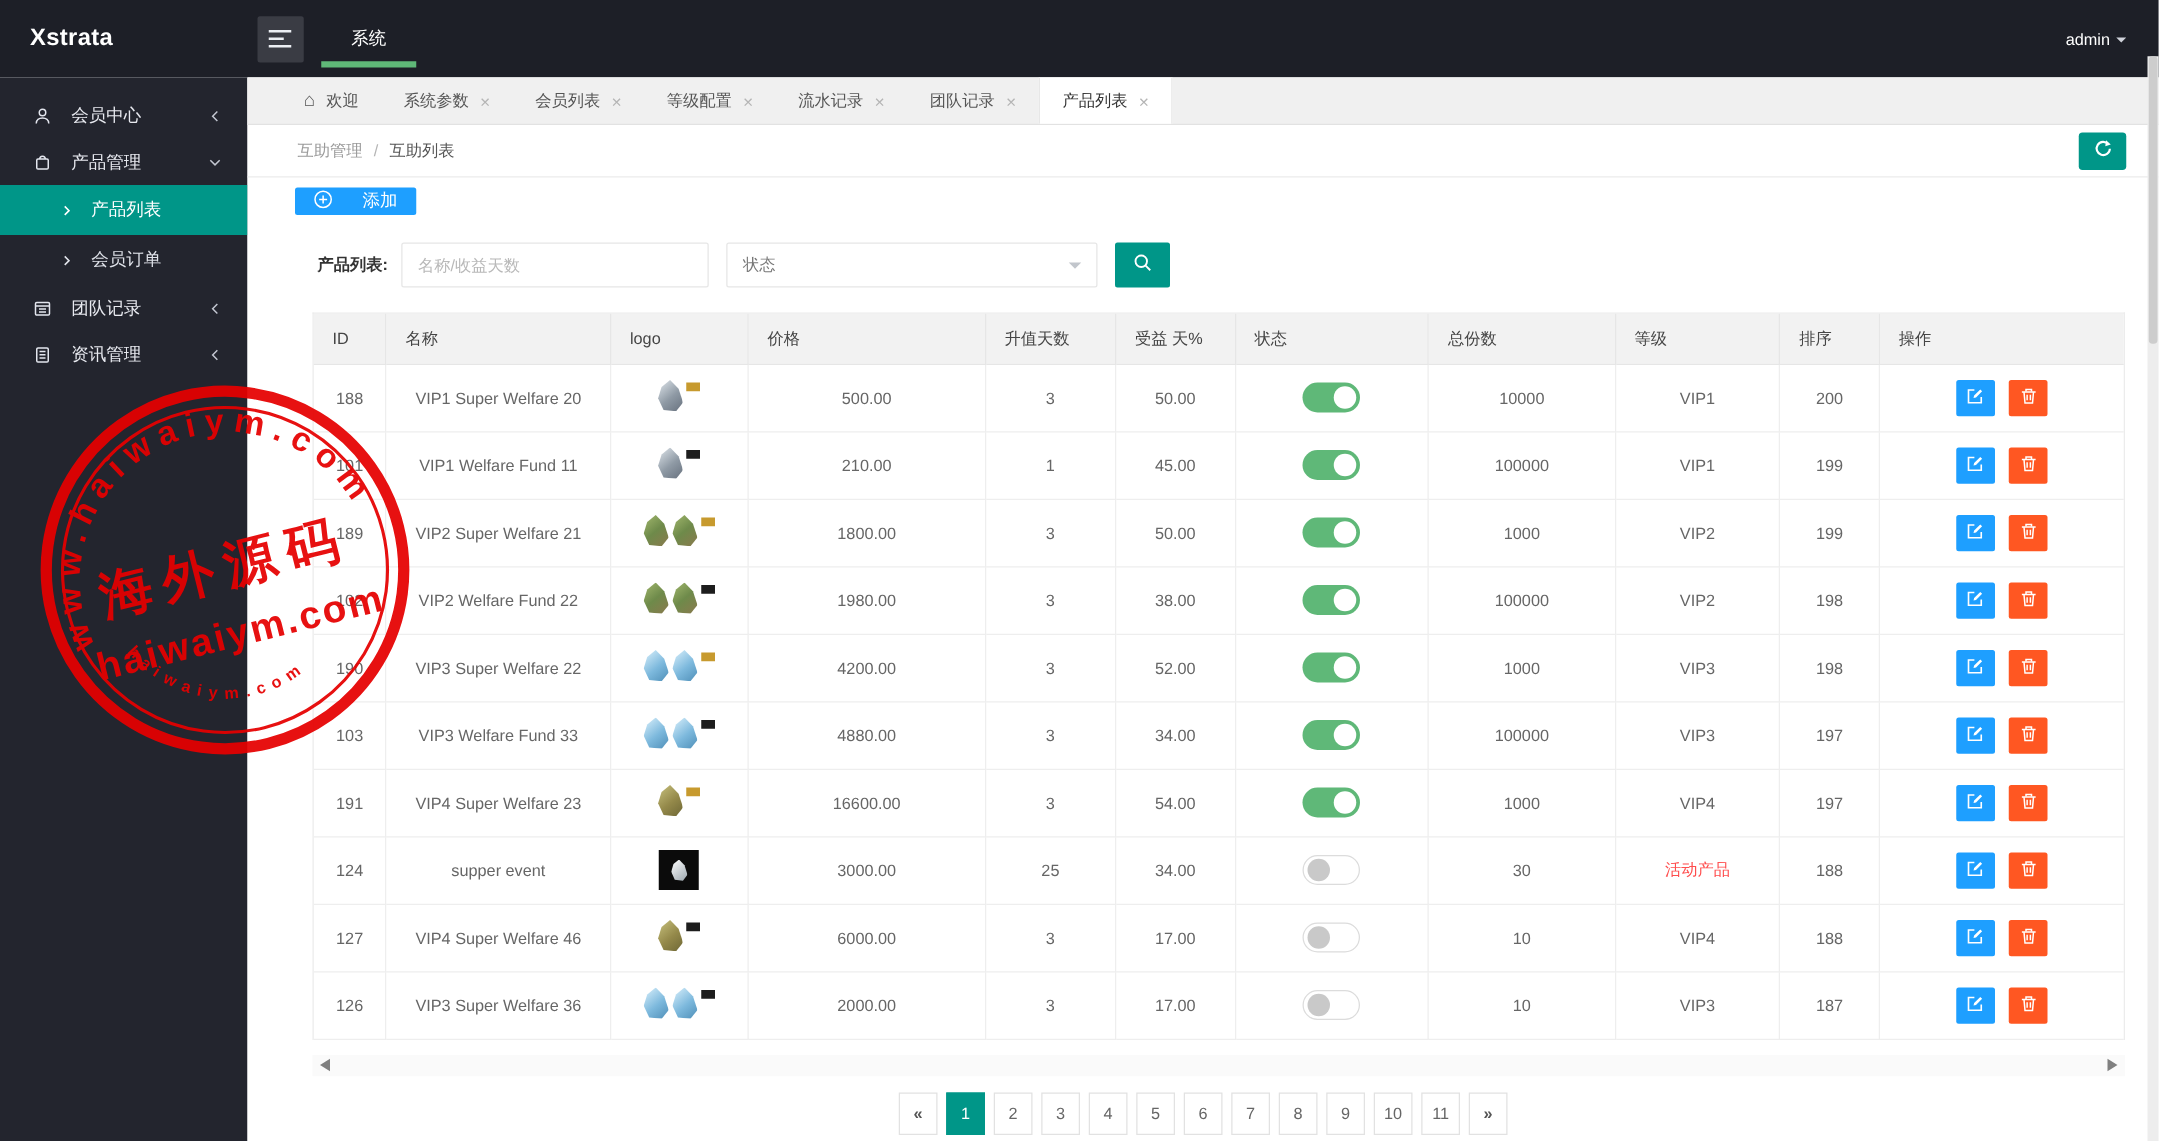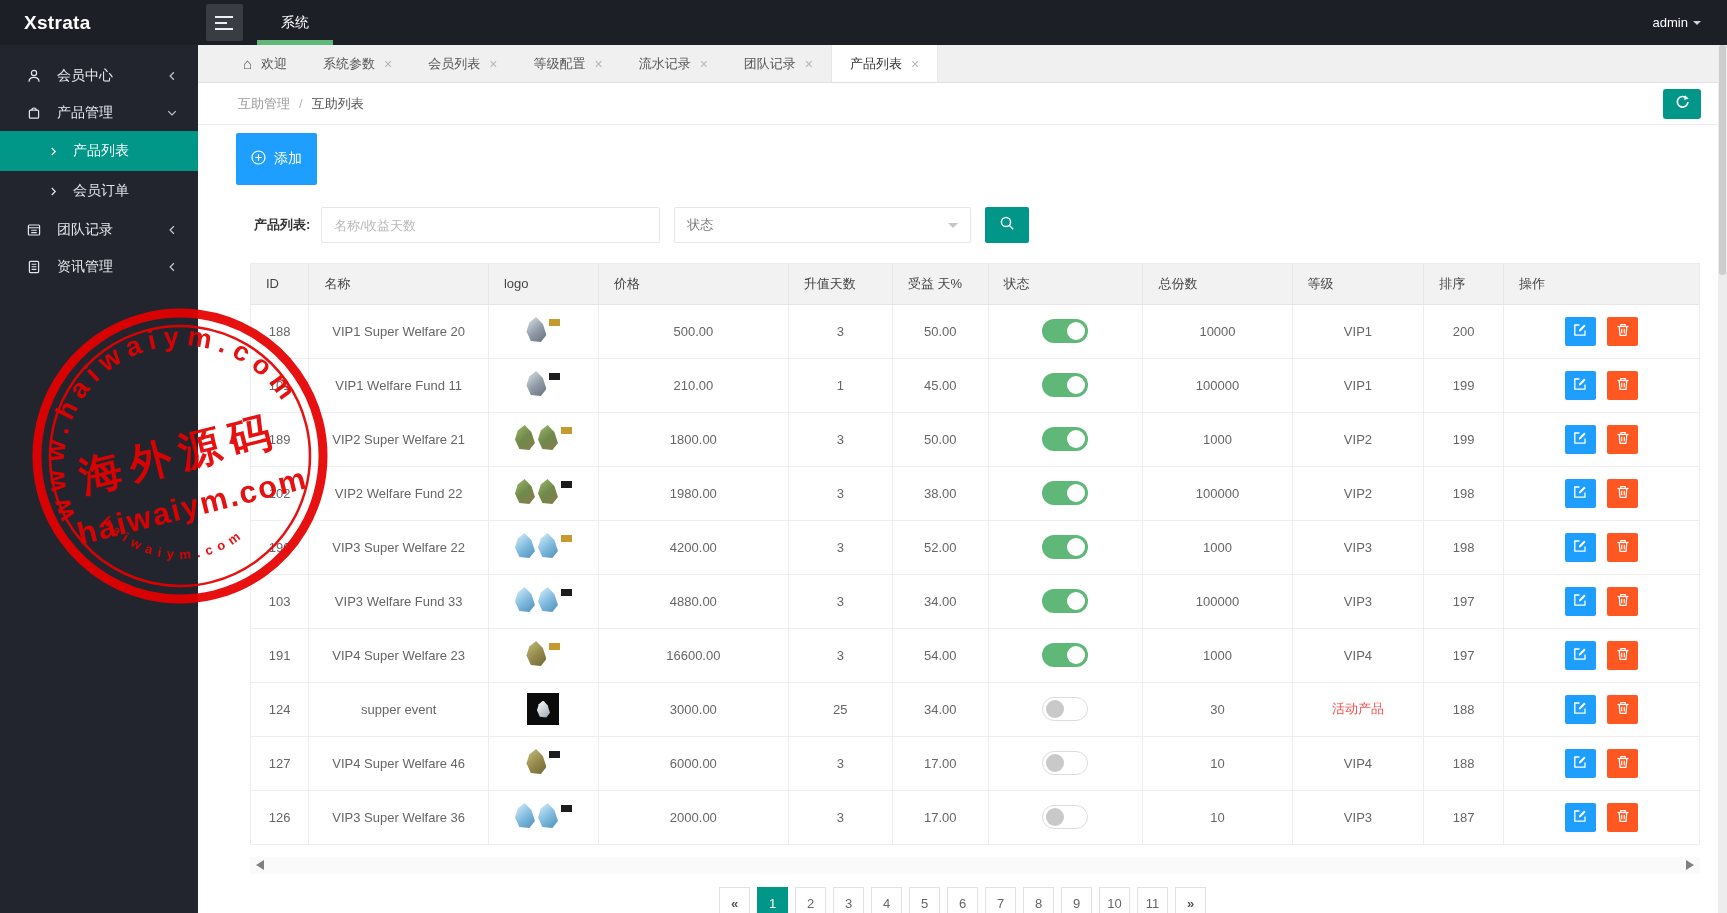--- a/index.html
+++ b/index.html
@@ -1,19 +1,19 @@
 <!DOCTYPE html>
 <html><head>
 <meta charset="utf-8">
 <style>
 *{margin:0;padding:0;box-sizing:border-box}
 html,body{width:1727px;height:913px;overflow:hidden}
 body{font-family:"Liberation Sans","DejaVu Sans",sans-serif;font-size:13px;color:#333;background:#fff;position:relative}
 
-.topbar{height:45px;background:#1d1f27;display:flex;align-items:center;color:#fff}
+.topbar{height:62px;background:#1d1f27;display:flex;align-items:center;color:#fff}
 .brand{width:198px;padding-left:24px;font-size:19px;font-weight:700;letter-spacing:.3px}
 .hamburger{width:37px;height:37px;background:#3a3c44;border-radius:2px;margin-left:8px;display:flex;flex-direction:column;justify-content:center;gap:4px;padding-left:9px;cursor:pointer}
 .hamburger span{width:18px;height:2px;background:#eceff4}
 .hamburger span:nth-child(2){width:12px}
 .topnav-item{position:relative;height:45px;display:flex;align-items:center;padding:0 24px;margin-left:14px;font-size:14px;cursor:pointer}
 .nav-underline{position:absolute;left:0;right:0;bottom:0;height:5px;background:#5FB878}
 .user{margin-left:auto;padding-right:26px;display:flex;align-items:center;gap:5px;font-size:13px;cursor:pointer}
 .caret{width:0;height:0;border:4px solid transparent;border-top-color:#cfd2da;margin-top:5px}
 
 .layout{display:flex;height:868px}
@@ -29,24 +29,24 @@
 .tabbar{height:38px;background:#f0f0f0;display:flex;align-items:stretch;padding-left:27px;border-bottom:1px solid #e2e2e2;flex:none}
 .tab{display:flex;align-items:center;gap:9px;padding:0 18px;color:#555;font-size:13px;cursor:pointer;white-space:nowrap}
 .tab .close{color:#b5b5b5;font-size:14px}
 .tab.active{background:#fff;color:#333;border-left:1px solid #e7e7e7;border-right:1px solid #e7e7e7}
 .home-glyph{font-size:15px;color:#555}
 .bc-row{height:42px;display:flex;align-items:center;padding:0 26px 0 40px;border-bottom:1px solid #ececec;flex:none}
 .bc-a{color:#9a9a9a}.bc-sep{color:#b5b5b5;margin:0 9px}.bc-b{color:#555}
 .refresh-btn{margin-left:auto;width:38px;height:30px;background:#009688;border:none;border-radius:3px;display:flex;align-items:center;justify-content:center;cursor:pointer}
 
 .content{flex:1;padding-top:6px;position:relative}
-.add-btn{margin:2px 0 0 38px;height:52px;background:#1E9FFF;color:#fff;border:none;border-radius:2px;padding:0 15px;font-size:14px;display:inline-flex;align-items:center;gap:8px;cursor:pointer}
+.add-btn{margin:2px 0 0 38px;height:22px;background:#1E9FFF;color:#fff;border:none;border-radius:2px;padding:0 15px;font-size:14px;display:inline-flex;align-items:center;gap:24px;cursor:pointer}
 .search-row{margin:22px 0 0 56px;display:flex;align-items:center}
 .search-label{font-weight:700;color:#333;margin-right:11px}
-.kw-input{width:339px;height:36px;border:1px solid #e6e6e6;border-radius:2px;padding:0 12px;font-size:13px;color:#666;outline:none}
+.kw-input{width:246px;height:36px;border:1px solid #e6e6e6;border-radius:2px;padding:0 12px;font-size:13px;color:#666;outline:none}
 .kw-input::placeholder{color:#b9b9b9}
 .status-select{width:297px;height:36px;border:1px solid #e6e6e6;border-radius:2px;margin-left:14px;display:flex;align-items:center;justify-content:space-between;padding:0 12px;color:#787878;cursor:pointer;background:#fff}
 .sel-caret{width:0;height:0;border:5px solid transparent;border-top-color:#c2c6cc;margin-top:5px}
 .search-btn{width:44px;height:36px;background:#009688;border:none;border-radius:2px;margin-left:14px;display:flex;align-items:center;justify-content:center;cursor:pointer}
 
 .table-wrap{margin:20px 27px 0 52px;border-left:1px solid #ececec;border-right:1px solid #ececec;border-top:1px solid #ececec}
 table{width:100%;border-collapse:collapse;table-layout:fixed}
 th{background:#f2f2f2;height:40px;font-weight:400;color:#454545;text-align:left;padding-left:15px;border-right:1px solid #e6e6e6;border-bottom:1px solid #e6e6e6;font-size:13px;overflow:hidden;white-space:nowrap}
 th:last-child{border-right:none}
 td{height:54px;text-align:center;color:#666;border-right:1px solid #eeeeee;border-bottom:1px solid #eeeeee;font-size:13px;overflow:hidden}

